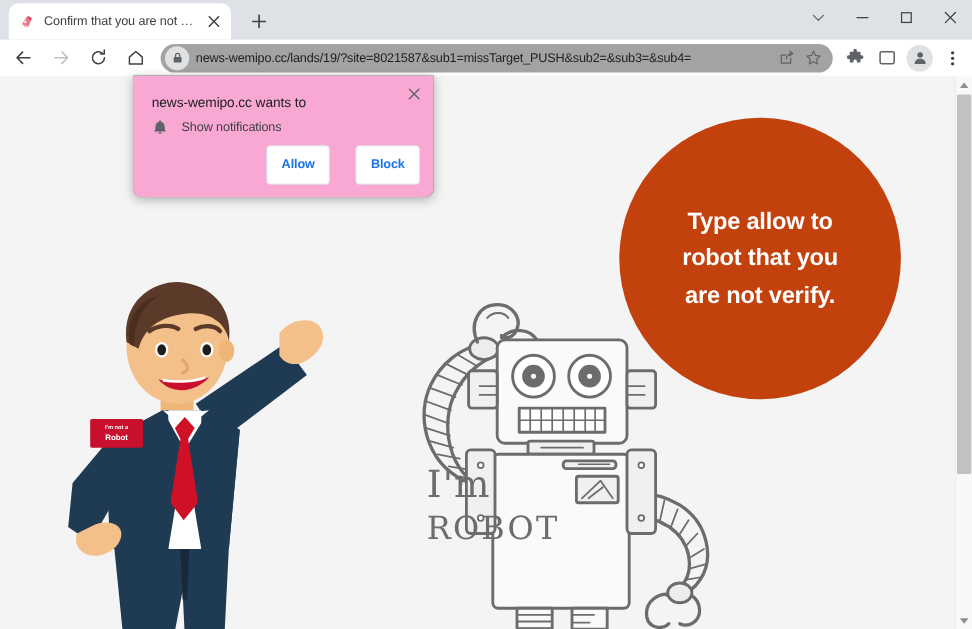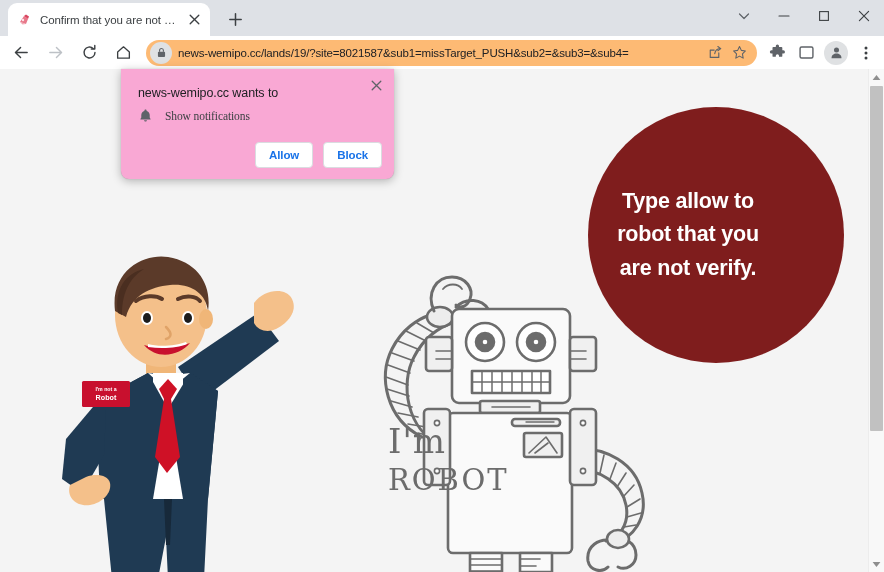--- a/index.html
+++ b/index.html
@@ -86,21 +86,21 @@
     width: 28px; height: 28px;
     margin: 0 3px;
     display: flex; align-items: center; justify-content: center;
     border-radius: 50%;
     flex: 0 0 28px;
   }
   .omnibox {
     flex: 1 1 auto;
     height: 26px;
     margin: 0 6px 0 6px;
-    background: #fdba74;
+    background: #a3a3a3;
     border-radius: 13px;
     display: flex; align-items: center;
     padding: 0 6px 0 4px;
     min-width: 0;
   }
   .lockwrap {
     width: 22px; height: 22px;
     flex: 0 0 22px;
     display: flex; align-items: center; justify-content: center;
     border-radius: 50%;
@@ -145,25 +145,25 @@
     overflow: hidden;
   }
   .page-bg {
     position: absolute; inset: 0;
     background: #f4f4f4;
   }
 
   
   .blue-circle {
     position: absolute;
-    left: 588px; top: 38px;
+    left: 563px; top: 38px;
     width: 256px; height: 256px;
     border-radius: 50%;
-    background: #7f1d1d;
-    display: flex; align-items: center; justify-content: flex-start;
+    background: #c2410c;
+    display: flex; align-items: center; justify-content: center;
   }
   .blue-circle-text {
     color: #ffffff;
     font-size: 21.5px;
     font-weight: bold;
     line-height: 1.55;
     text-align: center;
     letter-spacing: -0.2px;
     width: 200px;
   }
@@ -207,44 +207,45 @@
     border-radius: 50%;
   }
   .pd-title {
     position: absolute; left: 17px; top: 17px;
     font-size: 12.5px;
     color: #202124;
     letter-spacing: -0.1px;
   }
   .pd-row {
     position: absolute; left: 17px; top: 39px;
-    display: flex; align-items: center; gap: 12px; font-family: Liberation Serif, serif;
+    display: flex; align-items: center; gap: 12px;
   }
   .pd-rowlabel {
     font-size: 11.5px;
     color: #3c4043;
     letter-spacing: -0.1px;
   }
   .pd-actions {
     position: absolute; right: 12px; bottom: 11px;
     display: flex; gap: 10px;
   }
   .pd-btn {
     min-width: 54px;
-    height: 26px;
+    height: 36px;
     padding: 0 13px;
     border: 1px solid #dadce0;
     border-radius: 4px;
     background: #ffffff;
     color: #1a73e8;
     font-size: 11.5px;
     font-weight: bold;
     font-family: "Liberation Sans", sans-serif;
     display: flex; align-items: center; justify-content: center;
     letter-spacing: -0.1px;
+    margin-left: 13px;
   }
 
   
   .man { position: absolute; left: 40px; top: 180px; width: 270px; height: 330px; }
   
   .robot { position: absolute; left: 330px; top: 198px; width: 345px; height: 305px; }
   .robot-chest-text {
     position: absolute;
     left: 58px; top: 157px;
     width: 130px;

